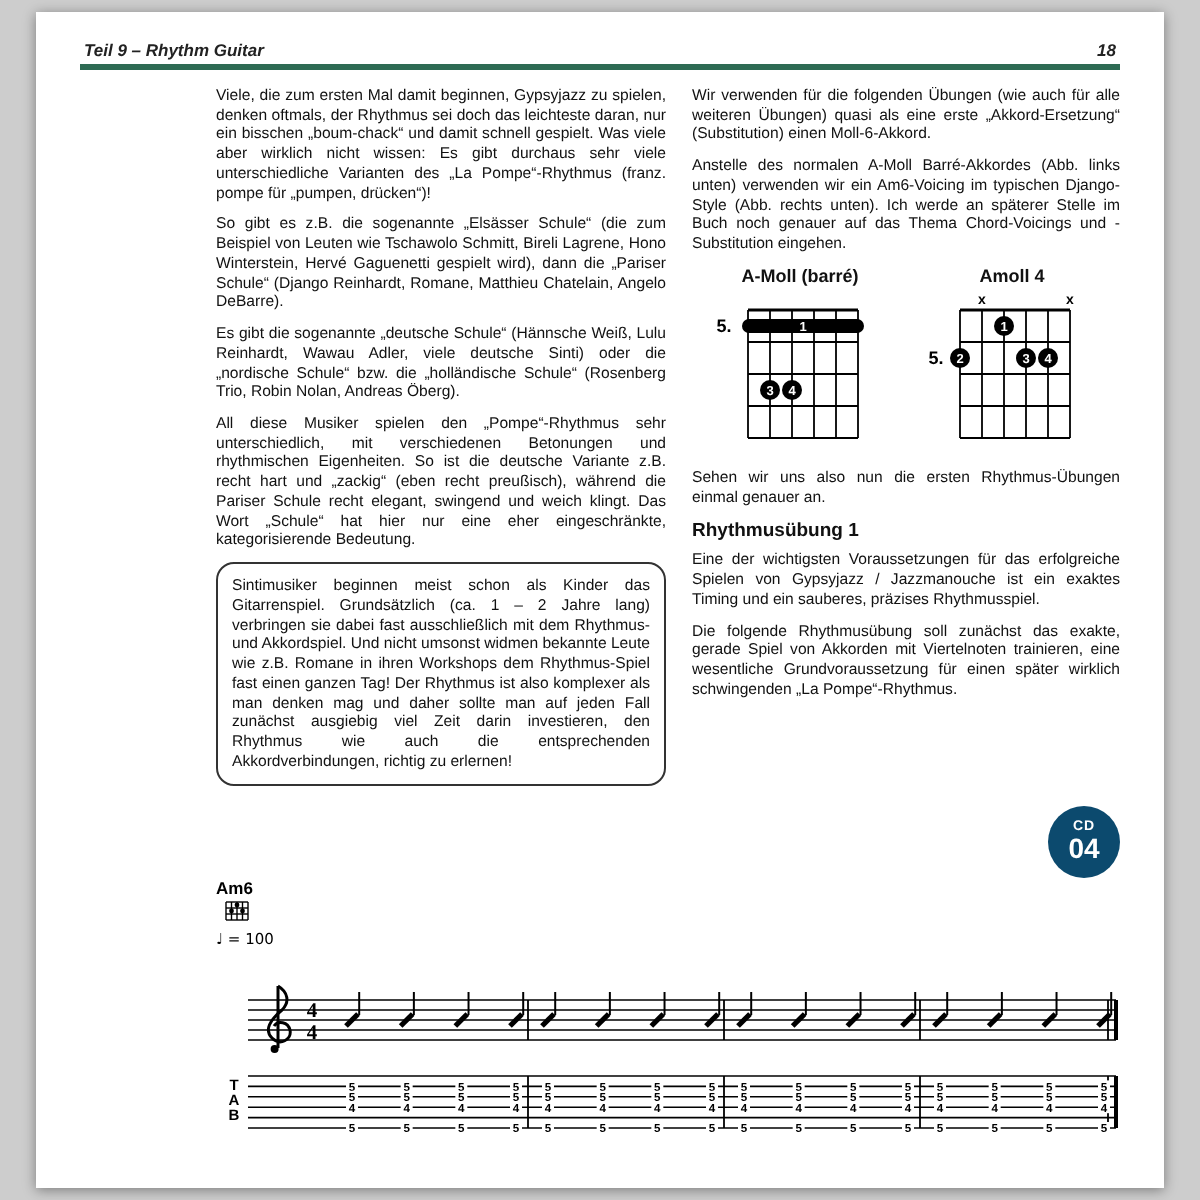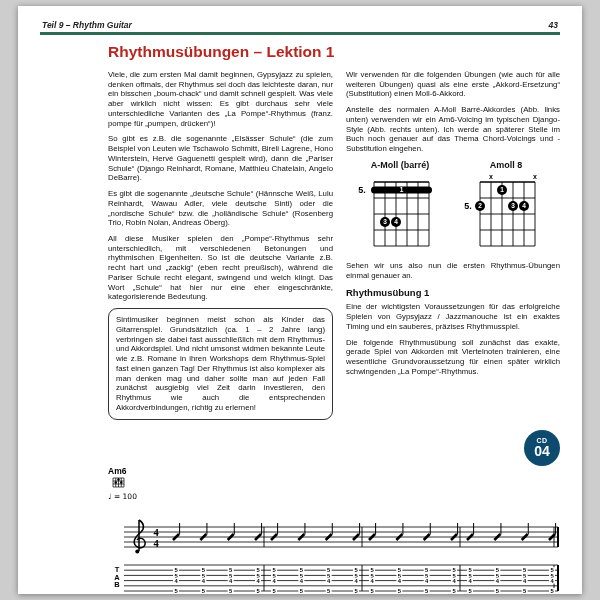--- a/index.html
+++ b/index.html
@@ -33,27 +33,26 @@
   svg{display:block;}
   .diagram svg{margin:0 auto;}
 </style>
 </head>
 <body>
 
 <div class="page">
 
   <div class="hdr">
     <span>Teil 9 – Rhythm Guitar</span>
-    <span>43</span>
+    <span>18</span>
   </div>
   <div class="rule"></div>
 
   <div class="content">
 
-    <div class="title">Rhythmusübungen – Lektion 1</div>
 
     <div class="cols">
 
       <div class="col-left">
         <p>Viele, die zum ersten Mal damit beginnen, Gypsyjazz zu spielen, denken oftmals, der Rhythmus sei doch das leichteste daran, nur ein bisschen „boum-chack“ und damit schnell gespielt. Was viele aber wirklich nicht wissen: Es gibt durchaus sehr viele unterschiedliche Varianten des „La Pompe“-Rhythmus (franz. pompe für „pumpen, drücken“)!</p>
         <p>So gibt es z.B. die sogenannte „Elsässer Schule“ (die zum Beispiel von Leuten wie Tschawolo Schmitt, Bireli Lagrene, Hono Winterstein, Hervé Gaguenetti gespielt wird), dann die „Pariser Schule“ (Django Reinhardt, Romane, Matthieu Chatelain, Angelo DeBarre).</p>
         <p>Es gibt die sogenannte „deutsche Schule“ (Hännsche Weiß, Lulu Reinhardt, Wawau Adler, viele deutsche Sinti) oder die „nordische Schule“ bzw. die „holländische Schule“ (Rosenberg Trio, Robin Nolan, Andreas Öberg).</p>
         <p>All diese Musiker spielen den „Pompe“-Rhythmus sehr unterschiedlich, mit verschiedenen Betonungen und rhythmischen Eigenheiten. So ist die deutsche Variante z.B. recht hart und „zackig“ (eben recht preußisch), während die Pariser Schule recht elegant, swingend und weich klingt. Das Wort „Schule“ hat hier nur eine eher eingeschränkte, kategorisierende Bedeutung.</p>
         <div class="info-box">Sintimusiker beginnen meist schon als Kinder das Gitarrenspiel. Grundsätzlich (ca. 1 – 2 Jahre lang) verbringen sie dabei fast ausschließlich mit dem Rhythmus- und Akkordspiel. Und nicht umsonst widmen bekannte Leute wie z.B. Romane in ihren Workshops dem Rhythmus-Spiel fast einen ganzen Tag! Der Rhythmus ist also komplexer als man denken mag und daher sollte man auf jeden Fall zunächst ausgiebig viel Zeit darin investieren, den Rhythmus wie auch die entsprechenden Akkordverbindungen, richtig zu erlernen!</div>
       </div>
@@ -80,21 +79,21 @@
                 <text x="12" y="21" font-size="9" text-anchor="middle" font-family="&quot;Liberation Sans&quot;,sans-serif" font-weight="bold">5.</text>
                 <rect x="21" y="14.5" width="61" height="7" rx="3.5" fill="#000"></rect>
                 <text x="51.5" y="20.4" font-size="6.5" text-anchor="middle" font-family="&quot;Liberation Sans&quot;,sans-serif" fill="#fff" font-weight="bold">1</text>
                 <circle cx="35" cy="50" r="5" fill="#000"></circle>
                 <text x="35" y="52.3" font-size="6.5" text-anchor="middle" font-family="&quot;Liberation Sans&quot;,sans-serif" fill="#fff" font-weight="bold">3</text>
                 <circle cx="46" cy="50" r="5" fill="#000"></circle>
                 <text x="46" y="52.3" font-size="6.5" text-anchor="middle" font-family="&quot;Liberation Sans&quot;,sans-serif" fill="#fff" font-weight="bold">4</text>
               </svg>
           </div>
           <div class="diagram">
-            <div class="diagram-name">Amoll 8</div>
+            <div class="diagram-name">Amoll 4</div>
             <svg id="chord1" width="100" height="84">
                 <line x1="24" y1="10" x2="79" y2="10" stroke="#000" stroke-width="1.5"></line>
                 <line x1="24" y1="26" x2="79" y2="26" stroke="#000" stroke-width="0.9"></line>
                 <line x1="24" y1="42" x2="79" y2="42" stroke="#000" stroke-width="0.9"></line>
                 <line x1="24" y1="58" x2="79" y2="58" stroke="#000" stroke-width="0.9"></line>
                 <line x1="24" y1="74" x2="79" y2="74" stroke="#000" stroke-width="0.9"></line>
                 <line x1="24" y1="10" x2="24" y2="74" stroke="#000" stroke-width="0.9"></line>
                 <line x1="35" y1="10" x2="35" y2="74" stroke="#000" stroke-width="0.9"></line>
                 <line x1="46" y1="10" x2="46" y2="74" stroke="#000" stroke-width="0.9"></line>
                 <line x1="57" y1="10" x2="57" y2="74" stroke="#000" stroke-width="0.9"></line>

